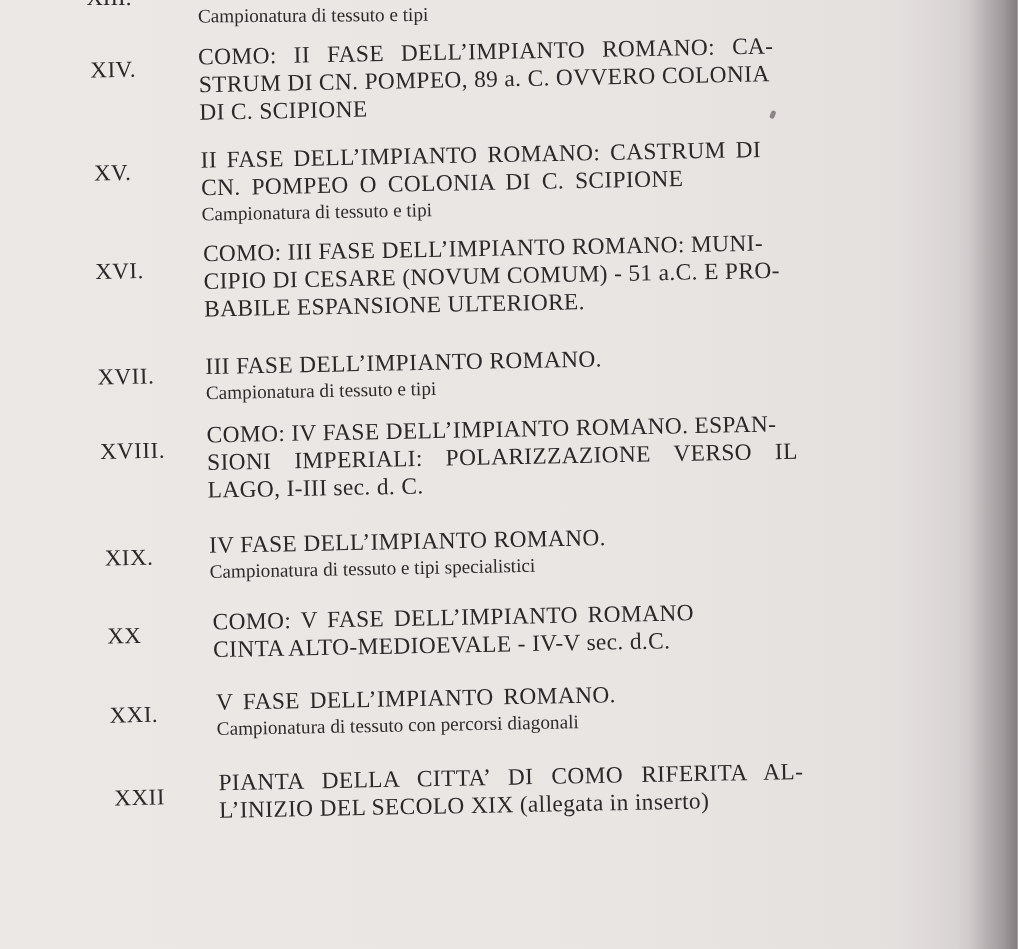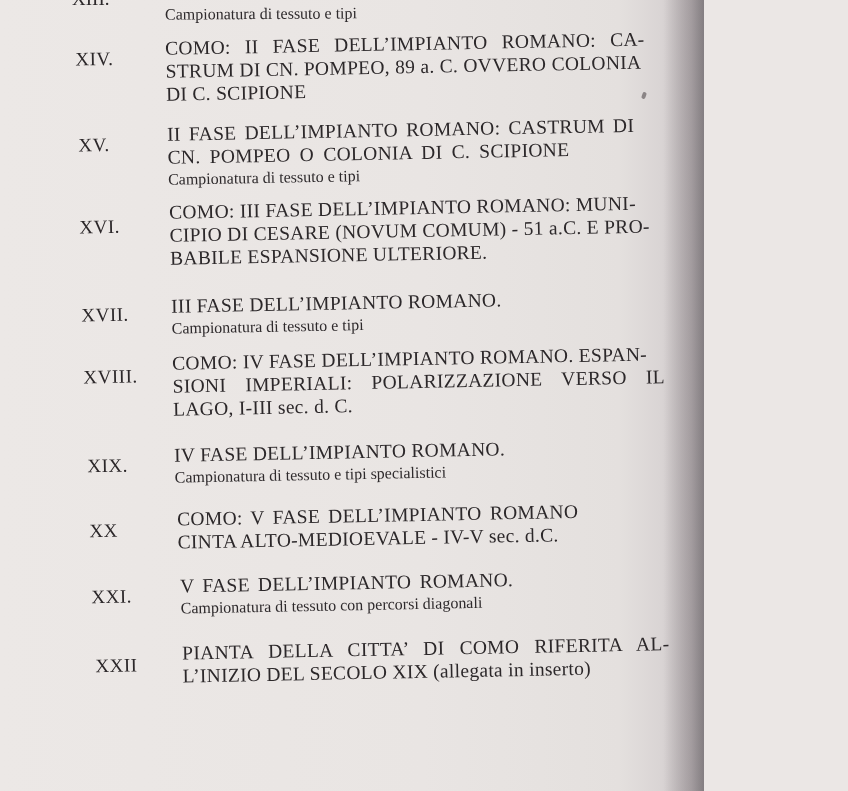--- a/index.html
+++ b/index.html
@@ -11,21 +11,21 @@
       height: 791px;
       overflow: hidden;
       position: relative;
       background: #ebe7e5;
       font-family: "Liberation Serif", "DejaVu Serif", serif;
       color: #2a2628;
     }
     .page {
       position: absolute;
       left: 0; top: 0;
-      width: 704px; height: 791px;
+      width: 848px; height: 791px;
       background: linear-gradient(90deg, #ece8e6 0%, #e9e5e3 60%, #e4e0de 88%, #d9d4d4 94%, #bdb7b9 98%, #a9a3a6 100%);
     }
     .shadow-edge {
       position: absolute;
       right: 0; top: 0;
       width: 40px; height: 791px;
       background: linear-gradient(90deg, rgba(0,0,0,0) 0%, rgba(90,80,85,0.25) 70%, rgba(60,55,60,0.35) 100%);
     }
     .entry {
       position: absolute;

